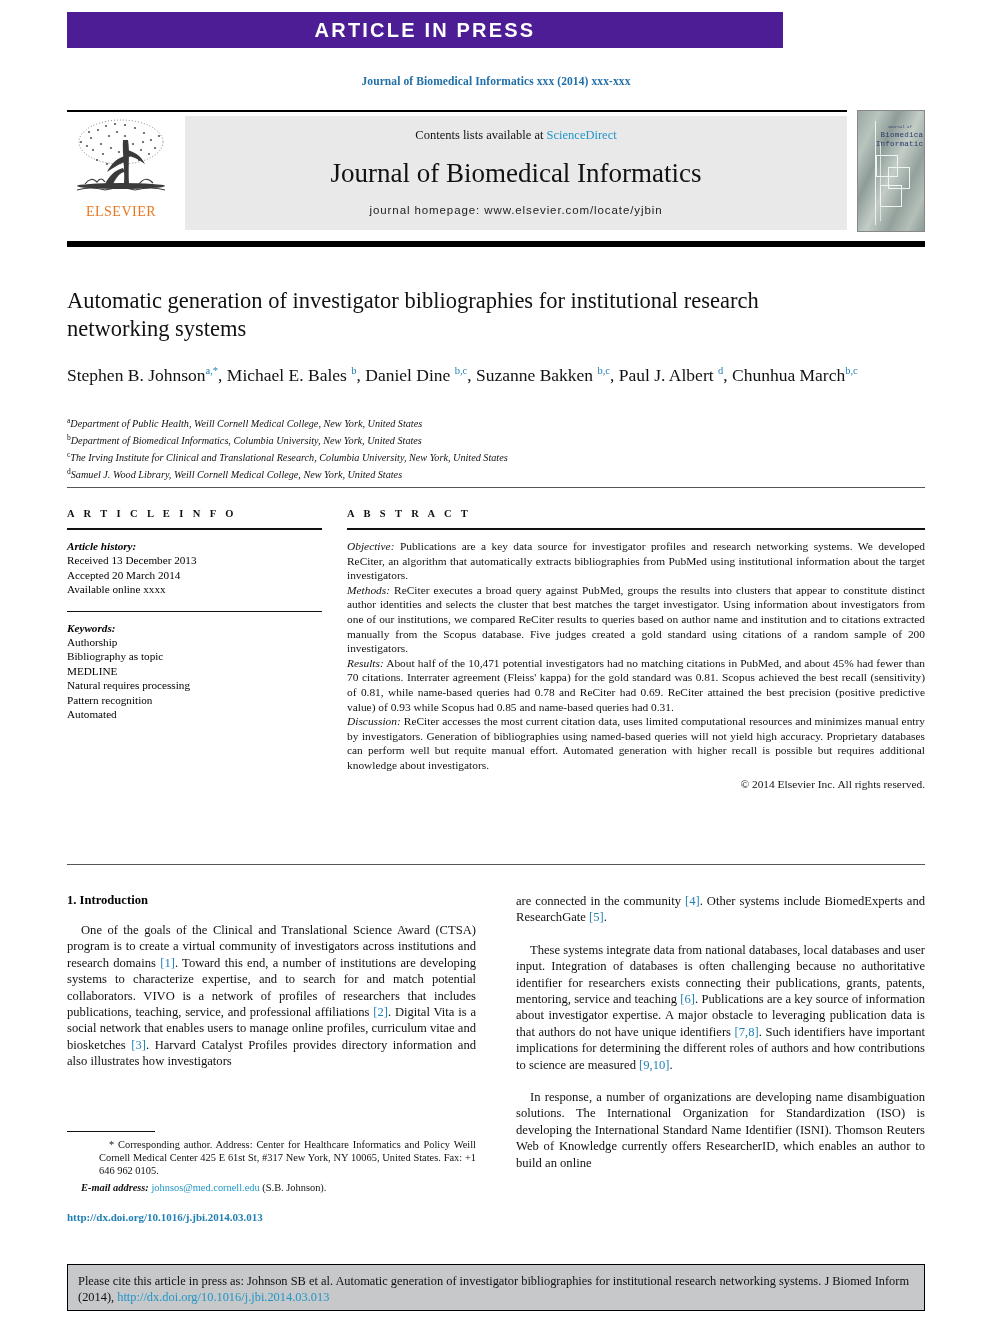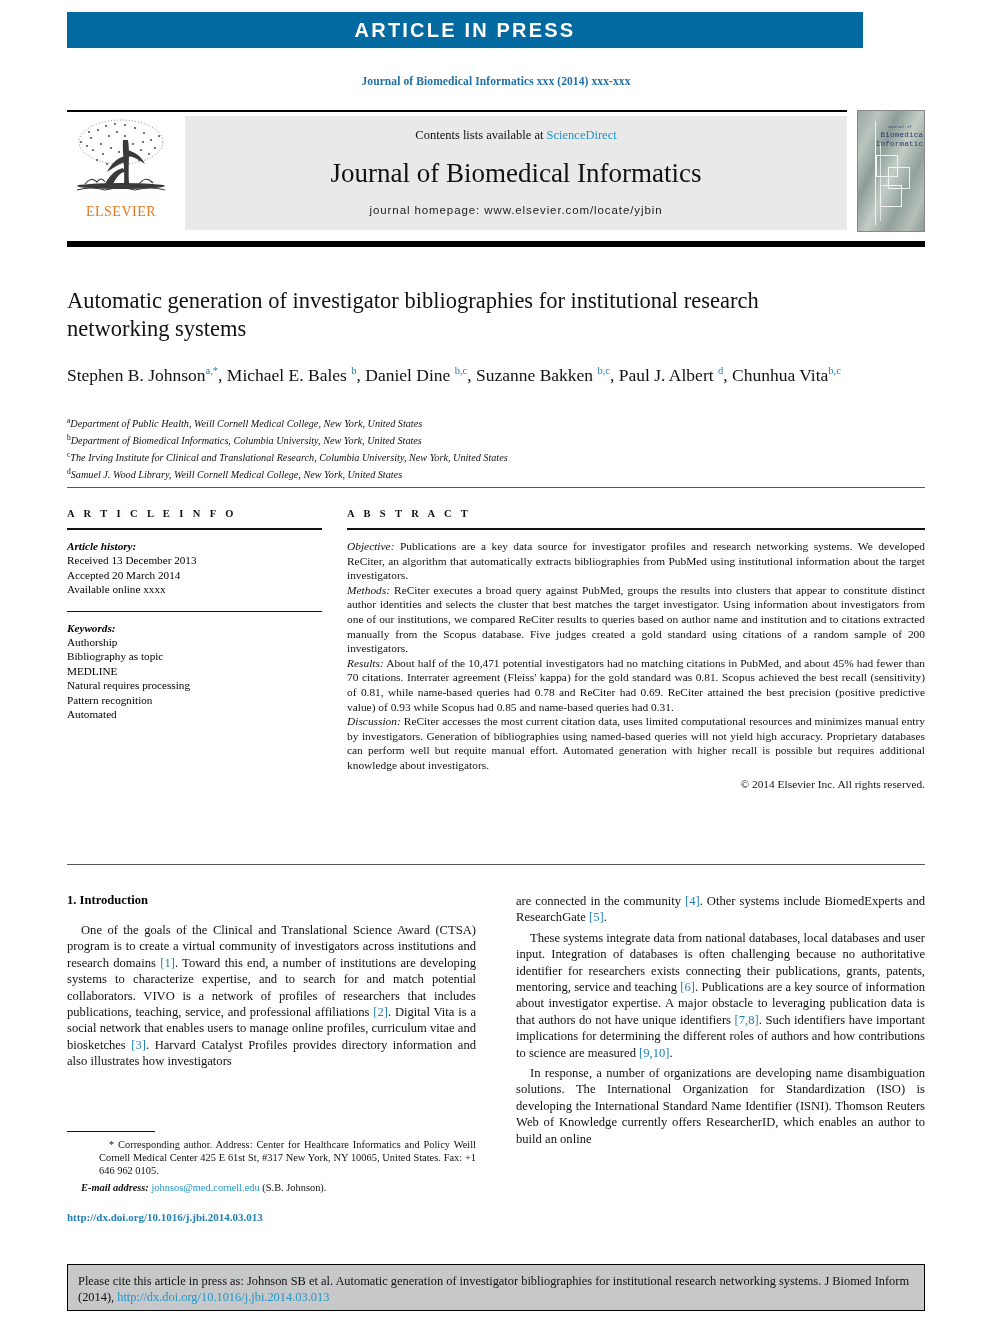--- a/index.html
+++ b/index.html
@@ -7,22 +7,22 @@
     width:992px; height:1323px;
     background:#ffffff;
     font-family:"Liberation Serif", serif;
     color:#000;
     position:relative;
     overflow:hidden;
   }
 
   
   .aip-banner{
-    position:absolute; left:67px; top:12px; width:796px; height:36px;
-    background:#0369a1;
+    position:absolute; left:67px; top:12px; width:716px; height:36px;
+    background:#4c1d95;
     display:flex; align-items:center; justify-content:center;
   }
   .aip-banner span{
     font-family:"Liberation Sans", sans-serif;
     font-weight:bold;
     font-size:20px;
     letter-spacing:2.2px;
     color:#ffffff;
   }
 
@@ -197,21 +197,21 @@
   }
   .body-p{
     font-family:"Liberation Serif", serif;
     font-size:12.6px;
     line-height:16.4px;
     text-align:justify;
     margin:0;
     text-indent:14px;
     color:#111;
   }
-  .body-p + .body-p{ margin-top:4px; }
+  .body-p + .body-p{ margin-top:16px; }
   .ref{ color:#1f7fb5; }
   .ital{ }
 
   
   .fn-rule{
     position:absolute; left:67px; top:1131px; width:88px; height:1px; background:#111;
   }
   .footnote{
     position:absolute; left:67px; top:1138px; width:409px;
     font-family:"Liberation Serif", serif;
@@ -330,21 +330,21 @@
 <div class="rule-thick"></div>
 
 <div class="paper-title">Automatic generation of investigator bibliographies for institutional research networking systems</div>
 
 <div class="authors">
   <span><span>Stephen B. Johnson</span><sup>a,*</sup></span>,
   <span><span>Michael E. Bales</span> <sup>b</sup></span>,
   <span><span>Daniel Dine</span> <sup>b,c</sup></span>,
   <span><span>Suzanne Bakken</span> <sup>b,c</sup></span>,
   <span><span>Paul J. Albert</span> <sup>d</sup></span>,
-  <span><span>Chunhua Vita</span><sup>b,c</sup></span>
+  <span><span>Chunhua March</span><sup>b,c</sup></span>
 </div>
 
 <div class="affils">
   <div><sup>a</sup><span>Department of Public Health, Weill Cornell Medical College, New York, United States</span></div>
   <div><sup>b</sup><span>Department of Biomedical Informatics, Columbia University, New York, United States</span></div>
   <div><sup>c</sup><span>The Irving Institute for Clinical and Translational Research, Columbia University, New York, United States</span></div>
   <div><sup>d</sup><span>Samuel J. Wood Library, Weill Cornell Medical College, New York, United States</span></div>
 </div>
 
 <div class="band-rule-top"></div>

